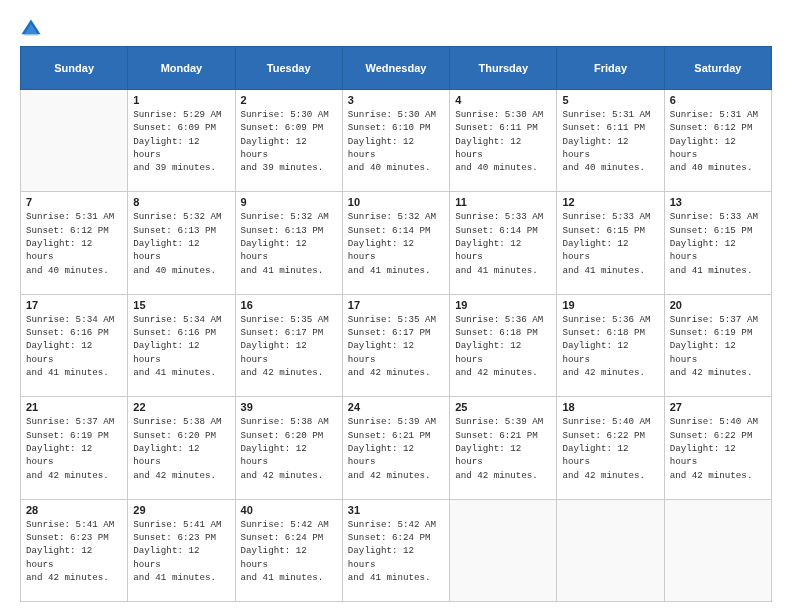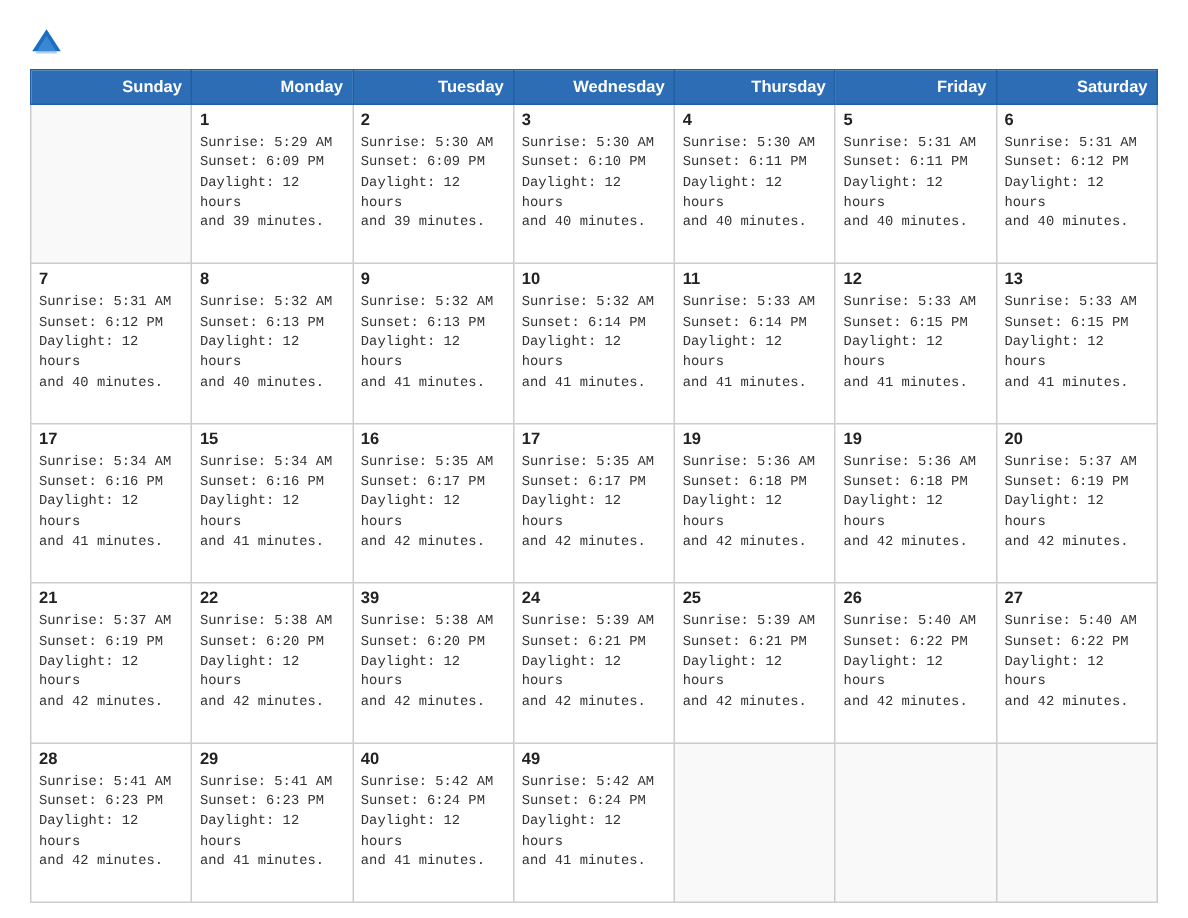--- a/index.html
+++ b/index.html
@@ -56,22 +56,22 @@
     .calendar {
       flex: 1;
       border-collapse: collapse;
       width: 100%;
       font-size: 10px;
       table-layout: fixed;
     }
     .calendar th {
       background-color: #2d6db5;
       color: #fff;
-      text-align: right;
-      padding: 5px 6px;
+      text-align: center;
+      padding: 15px 6px;
       font-size: 11px;
       font-weight: bold;
       border: 1px solid #2060a0;
     }
     .calendar td {
       border: 1px solid #ccc;
       vertical-align: top;
       padding: 4px 5px;
       height: 82px;
       background: #fff;
@@ -304,21 +304,21 @@
 and 42 minutes.</div>
           </td>
           <td>
             <span class="day-num">25</span>
             <div class="day-info" style="white-space: pre-line;">Sunrise: 5:39 AM
 Sunset: 6:21 PM
 Daylight: 12 hours
 and 42 minutes.</div>
           </td>
           <td>
-            <span class="day-num">26</span>
+            <span class="day-num">18</span>
             <div class="day-info" style="white-space: pre-line;">Sunrise: 5:40 AM
 Sunset: 6:22 PM
 Daylight: 12 hours
 and 42 minutes.</div>
           </td>
           <td>
             <span class="day-num">27</span>
             <div class="day-info" style="white-space: pre-line;">Sunrise: 5:40 AM
 Sunset: 6:22 PM
 Daylight: 12 hours
@@ -341,21 +341,21 @@
 and 41 minutes.</div>
           </td>
           <td>
             <span class="day-num">40</span>
             <div class="day-info" style="white-space: pre-line;">Sunrise: 5:42 AM
 Sunset: 6:24 PM
 Daylight: 12 hours
 and 41 minutes.</div>
           </td>
           <td>
-            <span class="day-num">49</span>
+            <span class="day-num">31</span>
             <div class="day-info" style="white-space: pre-line;">Sunrise: 5:42 AM
 Sunset: 6:24 PM
 Daylight: 12 hours
 and 41 minutes.</div>
           </td>
           <td class="empty"></td>
           <td class="empty"></td>
           <td class="empty"></td>
         </tr>
       </tbody>

